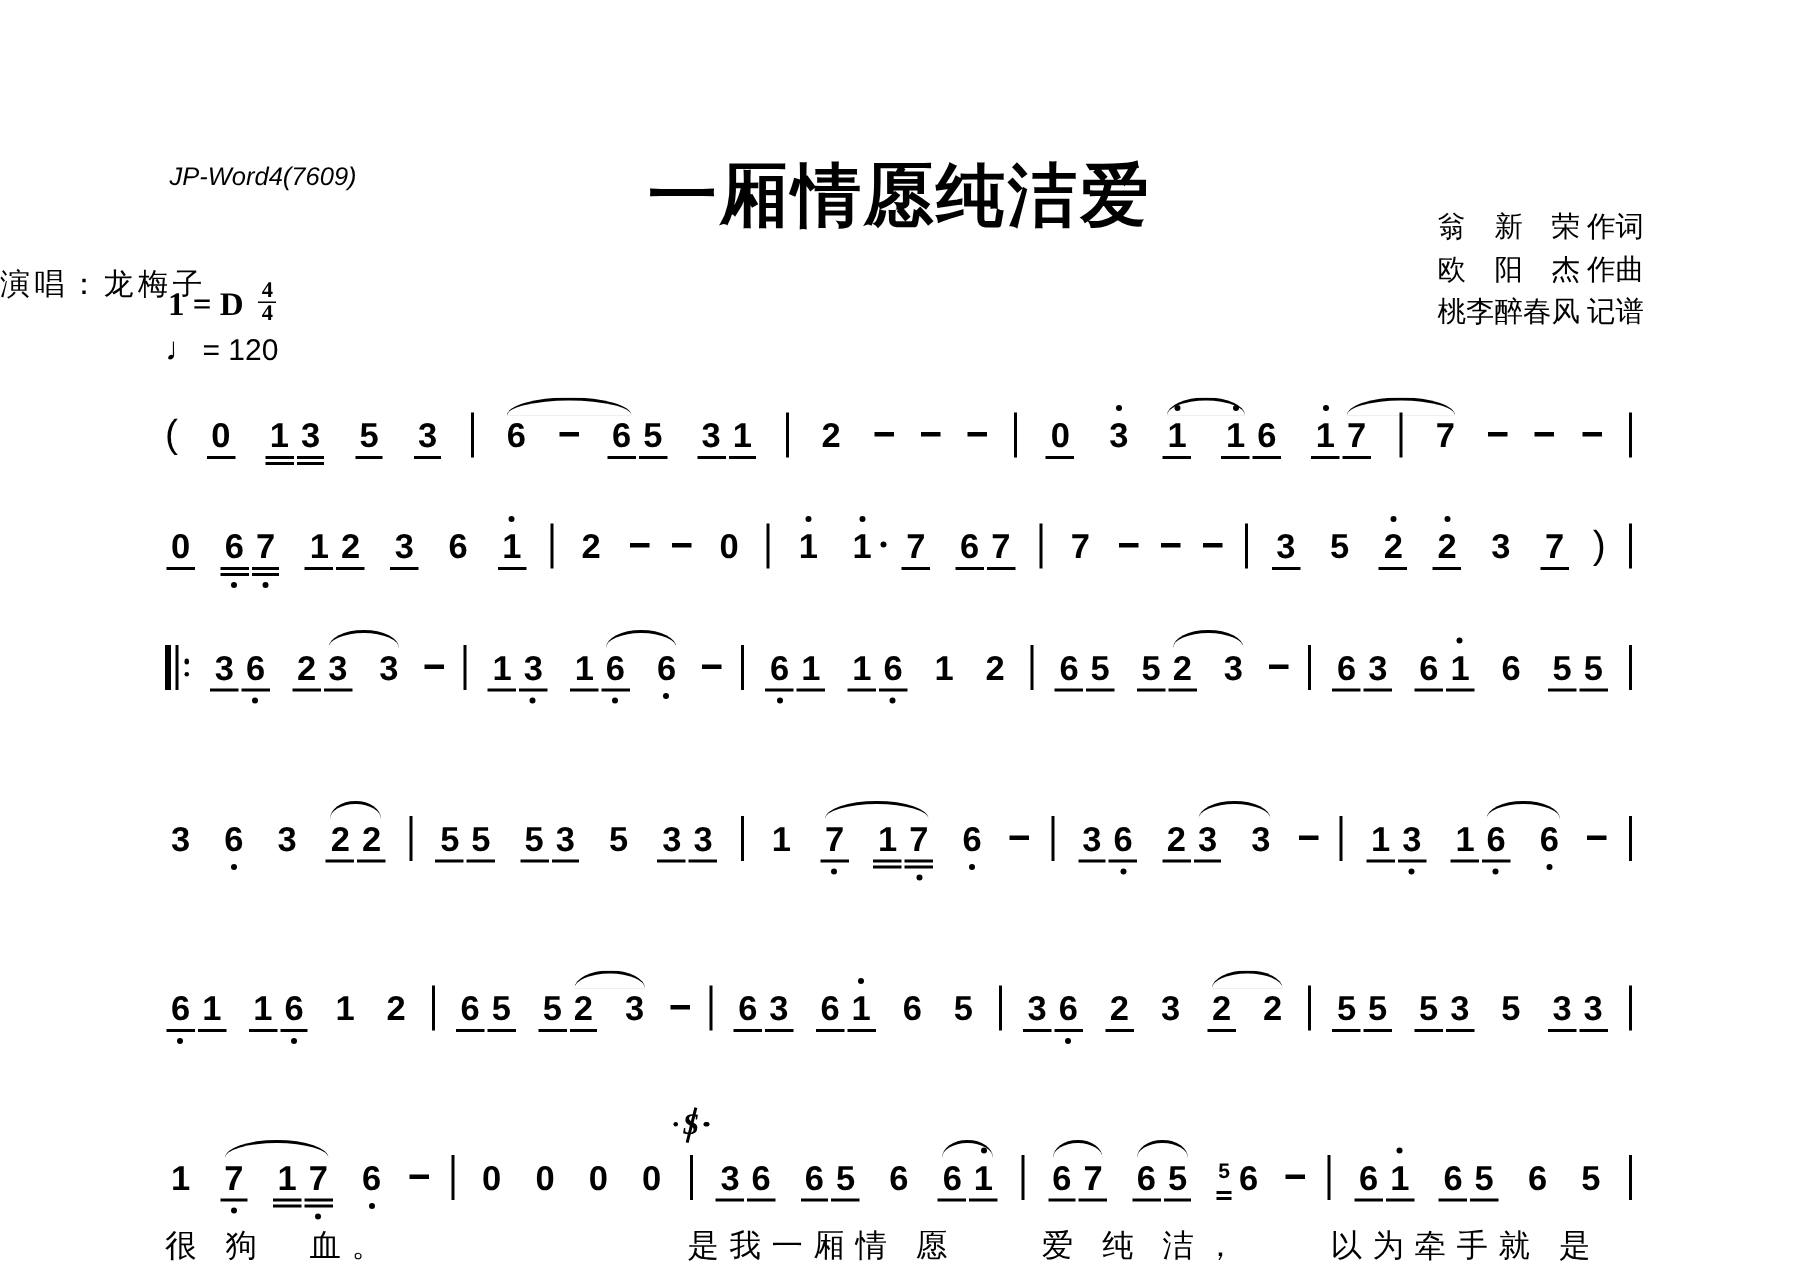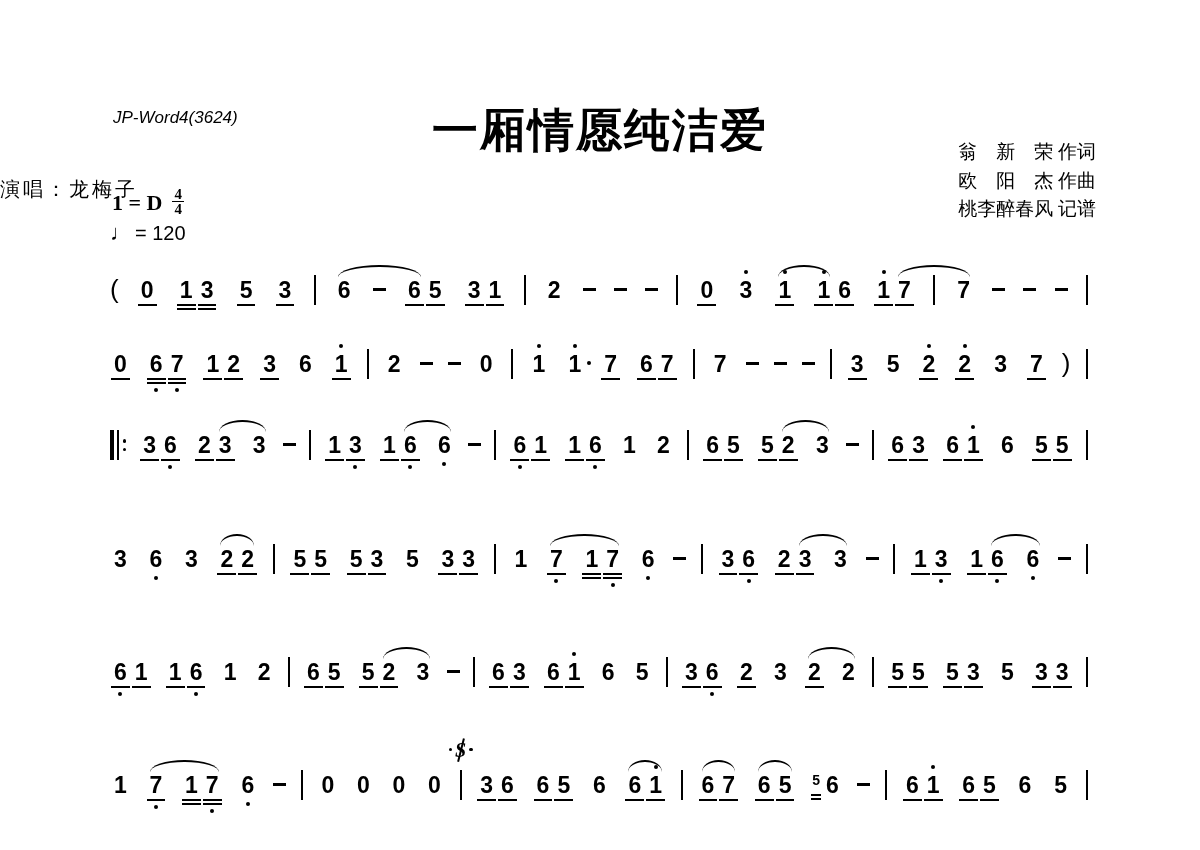--- a/index.html
+++ b/index.html
@@ -50,21 +50,21 @@
          font:italic bold 20px "Liberation Serif",serif;line-height:24px;text-align:center}
   .segno .sl{position:absolute;left:8px;top:0;width:1.6px;height:24px;background:#000;transform:rotate(14deg)}
   .segno .d1,.segno .d2{position:absolute;width:3.2px;height:3.2px;border-radius:50%;background:#000;top:10px}
   .segno .d1{left:-3px}.segno .d2{right:-3px}
   .lyr{font:21px "Liberation Serif",serif;letter-spacing:7px;white-space:pre;margin-top:4px}
 </style>
 </head>
 <body>
 
 <div class="page">
-  <div class="watermark">JP-Word4(3624)</div>
+  <div class="watermark">JP-Word4(7609)</div>
   <h1 class="title">一厢情愿纯洁爱</h1>
   <div class="singer">演唱：龙梅子</div>
   <div class="credits">
     <div>翁　新　荣 作词</div>
     <div>欧　阳　杰 作曲</div>
     <div>桃李醉春风 记谱</div>
   </div>
   <div class="keysig">
     <span>1 = D</span>
     <span class="frac">
@@ -419,15 +419,16 @@
             <span class="nt">5<i class="ul" style="bottom: -3px;"></i></span>
           </span>
           <span class="nt">6</span>
           <span class="nt">5</span>
           <span class="bar"></span>
           <div class="slur" style="left: 40.2px; width: 68.6px; top: 2px;"></div>
           <div class="slur" style="left: 518.2px; width: 33.6px; top: 2px;"></div>
           <div class="slur" style="left: 592.2px; width: 32.6px; top: 2px;"></div>
           <div class="slur" style="left: 648.2px; width: 33.6px; top: 2px;"></div>
         </div>
+        <div class="lyr">很 狗　血。　　　　　　　是我一厢情 愿　　爱 纯 洁，　　以为牵手就 是</div>
       </div>
     </div>
 </div>
 
 </body></html>

